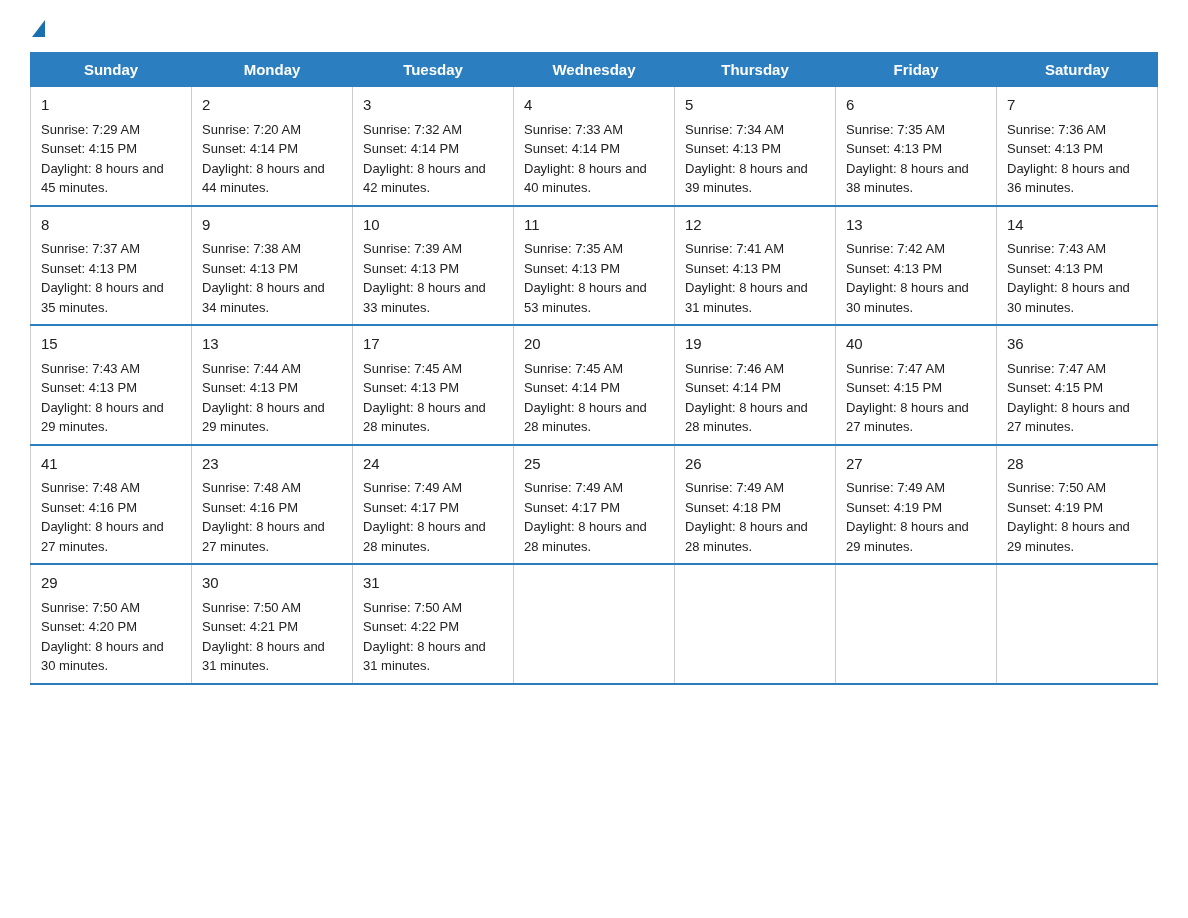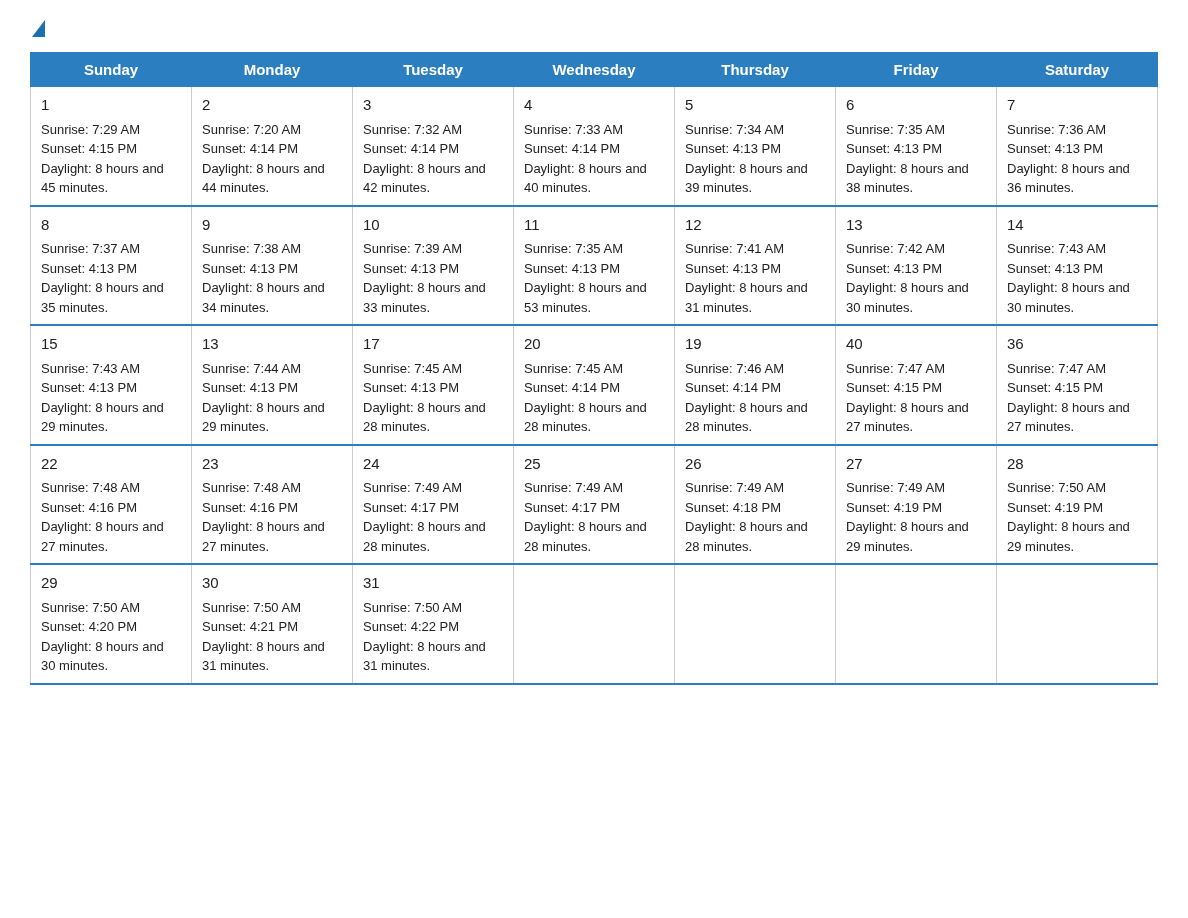--- a/index.html
+++ b/index.html
@@ -135,21 +135,21 @@
       <tr>
         <td><span class="day-number">15</span><span>Sunrise: 7:43 AM</span><br><span>Sunset: 4:13 PM</span><br><span>Daylight: 8 hours and 29 minutes.</span></td>
         <td><span class="day-number">13</span><span>Sunrise: 7:44 AM</span><br><span>Sunset: 4:13 PM</span><br><span>Daylight: 8 hours and 29 minutes.</span></td>
         <td><span class="day-number">17</span><span>Sunrise: 7:45 AM</span><br><span>Sunset: 4:13 PM</span><br><span>Daylight: 8 hours and 28 minutes.</span></td>
         <td><span class="day-number">20</span><span>Sunrise: 7:45 AM</span><br><span>Sunset: 4:14 PM</span><br><span>Daylight: 8 hours and 28 minutes.</span></td>
         <td><span class="day-number">19</span><span>Sunrise: 7:46 AM</span><br><span>Sunset: 4:14 PM</span><br><span>Daylight: 8 hours and 28 minutes.</span></td>
         <td><span class="day-number">40</span><span>Sunrise: 7:47 AM</span><br><span>Sunset: 4:15 PM</span><br><span>Daylight: 8 hours and 27 minutes.</span></td>
         <td><span class="day-number">36</span><span>Sunrise: 7:47 AM</span><br><span>Sunset: 4:15 PM</span><br><span>Daylight: 8 hours and 27 minutes.</span></td>
       </tr>
       <tr>
-        <td><span class="day-number">22</span><span>Sunrise: 7:48 AM</span><br><span>Sunset: 4:16 PM</span><br><span>Daylight: 8 hours and 27 minutes.</span></td>
+        <td><span class="day-number">41</span><span>Sunrise: 7:48 AM</span><br><span>Sunset: 4:16 PM</span><br><span>Daylight: 8 hours and 27 minutes.</span></td>
         <td><span class="day-number">23</span><span>Sunrise: 7:48 AM</span><br><span>Sunset: 4:16 PM</span><br><span>Daylight: 8 hours and 27 minutes.</span></td>
         <td><span class="day-number">24</span><span>Sunrise: 7:49 AM</span><br><span>Sunset: 4:17 PM</span><br><span>Daylight: 8 hours and 28 minutes.</span></td>
         <td><span class="day-number">25</span><span>Sunrise: 7:49 AM</span><br><span>Sunset: 4:17 PM</span><br><span>Daylight: 8 hours and 28 minutes.</span></td>
         <td><span class="day-number">26</span><span>Sunrise: 7:49 AM</span><br><span>Sunset: 4:18 PM</span><br><span>Daylight: 8 hours and 28 minutes.</span></td>
         <td><span class="day-number">27</span><span>Sunrise: 7:49 AM</span><br><span>Sunset: 4:19 PM</span><br><span>Daylight: 8 hours and 29 minutes.</span></td>
         <td><span class="day-number">28</span><span>Sunrise: 7:50 AM</span><br><span>Sunset: 4:19 PM</span><br><span>Daylight: 8 hours and 29 minutes.</span></td>
       </tr>
       <tr>
         <td><span class="day-number">29</span><span>Sunrise: 7:50 AM</span><br><span>Sunset: 4:20 PM</span><br><span>Daylight: 8 hours and 30 minutes.</span></td>
         <td><span class="day-number">30</span><span>Sunrise: 7:50 AM</span><br><span>Sunset: 4:21 PM</span><br><span>Daylight: 8 hours and 31 minutes.</span></td>

